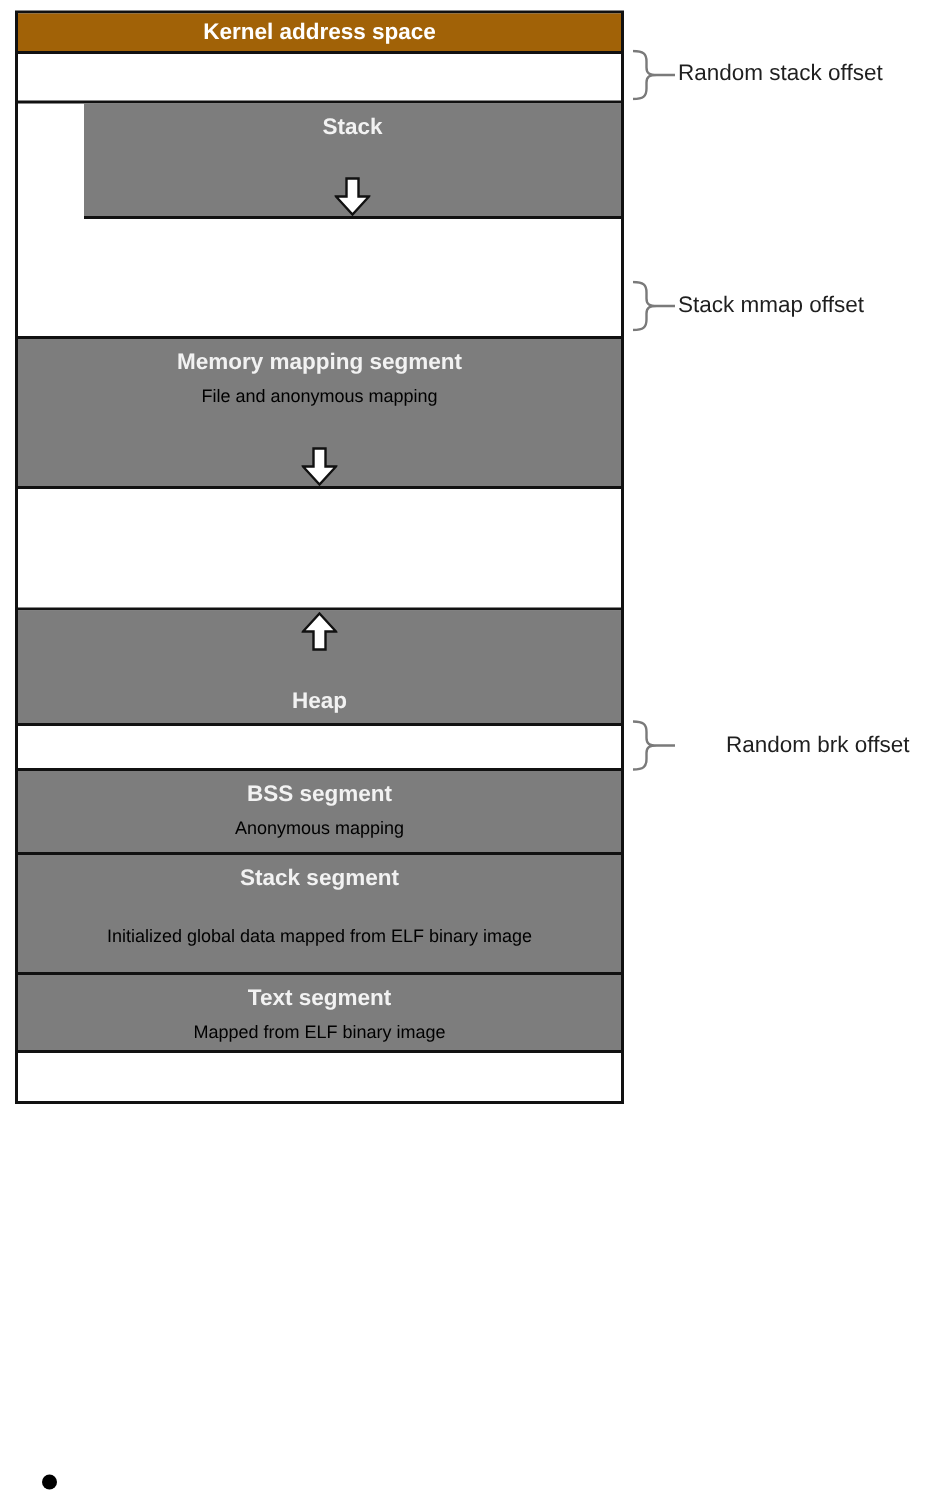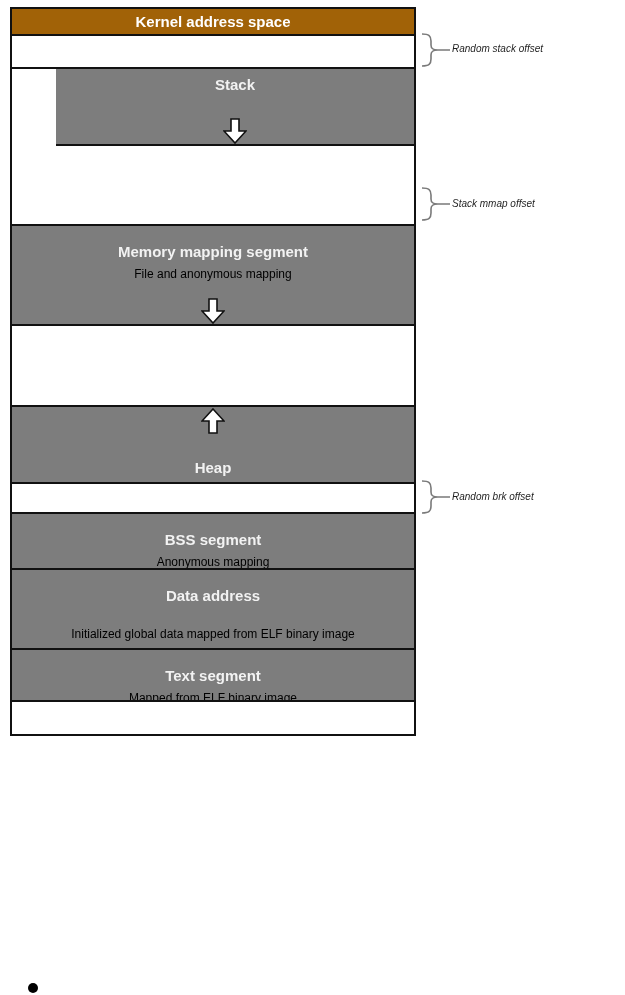--- a/index.html
+++ b/index.html
@@ -55,21 +55,21 @@
     display: block;
     font-size: 12px; font-weight: normal;
     color: #000000; line-height: 22px;
   }
   .kernel-title {
     display: block;
     font-size: 15px; font-weight: bold;
     color: #ffffff; line-height: 25px;
   }
   .pt6 { padding-top: 5px; }
-  .pt3 { padding-top: 15px; }
+  .pt3 { padding-top: 5px; }
   .data-sub { max-width: 378px; margin: 16px auto; }
 
   .arrow {
     position: absolute; left: 50%;
     transform: translateX(-50%);
     width: 24px; height: 26px;
   }
   .arrow.at-bottom { bottom: 0; }
   .arrow.at-top    { top: 1px; }
 
@@ -78,32 +78,31 @@
   }
 
   
   .annotation-brace {
     position: absolute;
     width: 30px; height: 34px;
   }
   .annotation-label {
     position: absolute;
     left: 452px;
-    font-size: 10px;
+    font-size: 15px;
     color: #1f1f1f;
     line-height: 18px;
     white-space: nowrap;
-    font-style: italic;
   }
   .brace-1 { left: 421px; top: 33px; }
   .label-1 { top: 40px; }
   .brace-2 { left: 421px; top: 187px; }
   .label-2 { top: 195px; }
   .brace-3 { left: 421px; top: 480px; }
-  .label-3 { top: 488px; }
+  .label-3 { top: 488px; margin-left: 32px; }
 
   
   .bullet {
     position: absolute;
     left: 28px; top: 983px;
     width: 10px; height: 10px;
     background: #000000;
     border-radius: 50%;
   }
 </style>
@@ -147,21 +146,21 @@
     </div>
 
     <div class="seg white h-gap4"></div>
 
     <div class="seg gray h-bss">
       <span class="seg-title pt3">BSS segment</span>
       <span class="seg-sub">Anonymous mapping</span>
     </div>
 
     <div class="seg gray h-data">
-      <span class="seg-title pt3">Data address</span>
+      <span class="seg-title pt3">Stack segment</span>
       <span class="seg-sub data-sub">Initialized global data mapped from ELF binary image</span>
     </div>
 
     <div class="seg gray h-text">
       <span class="seg-title pt3">Text segment</span>
       <span class="seg-sub">Mapped from ELF binary image</span>
     </div>
 
     <div class="seg white h-bottom"></div>
 

